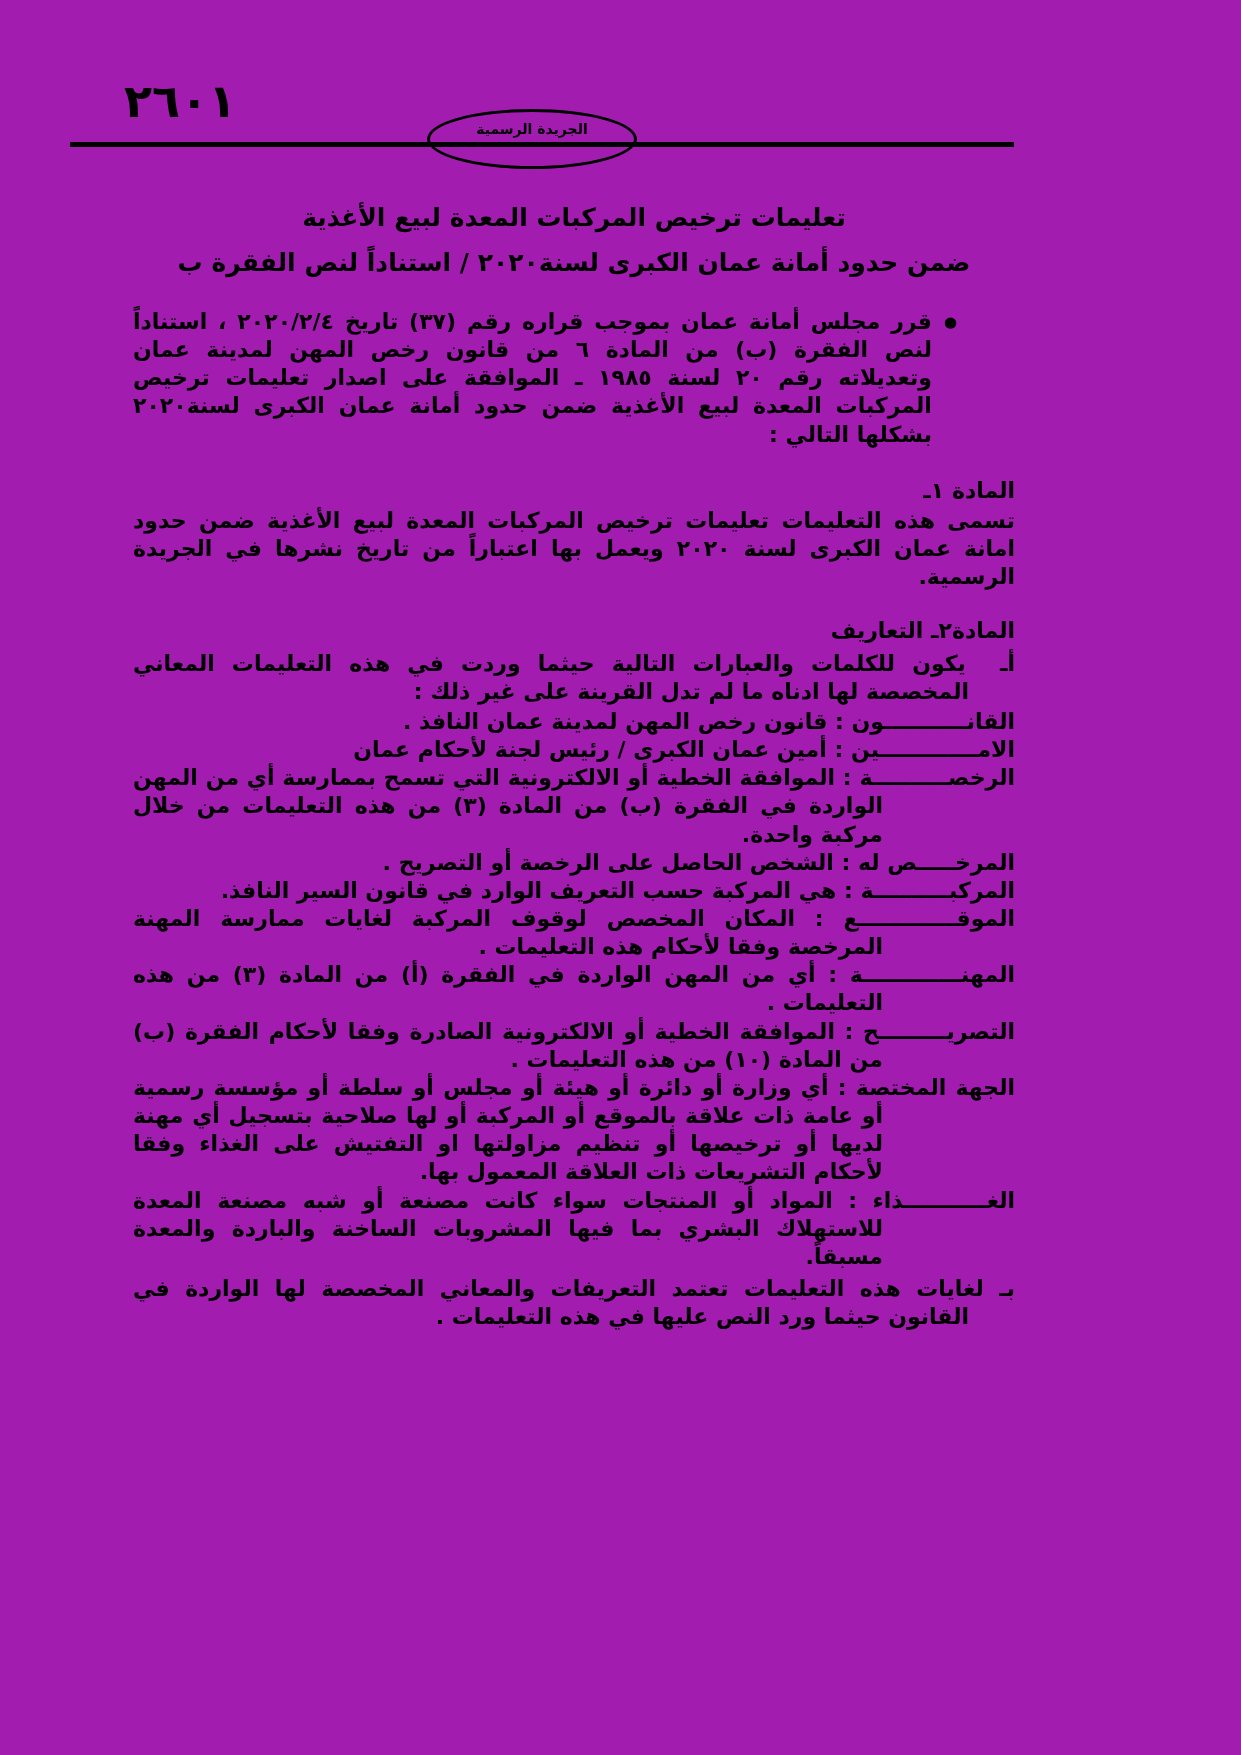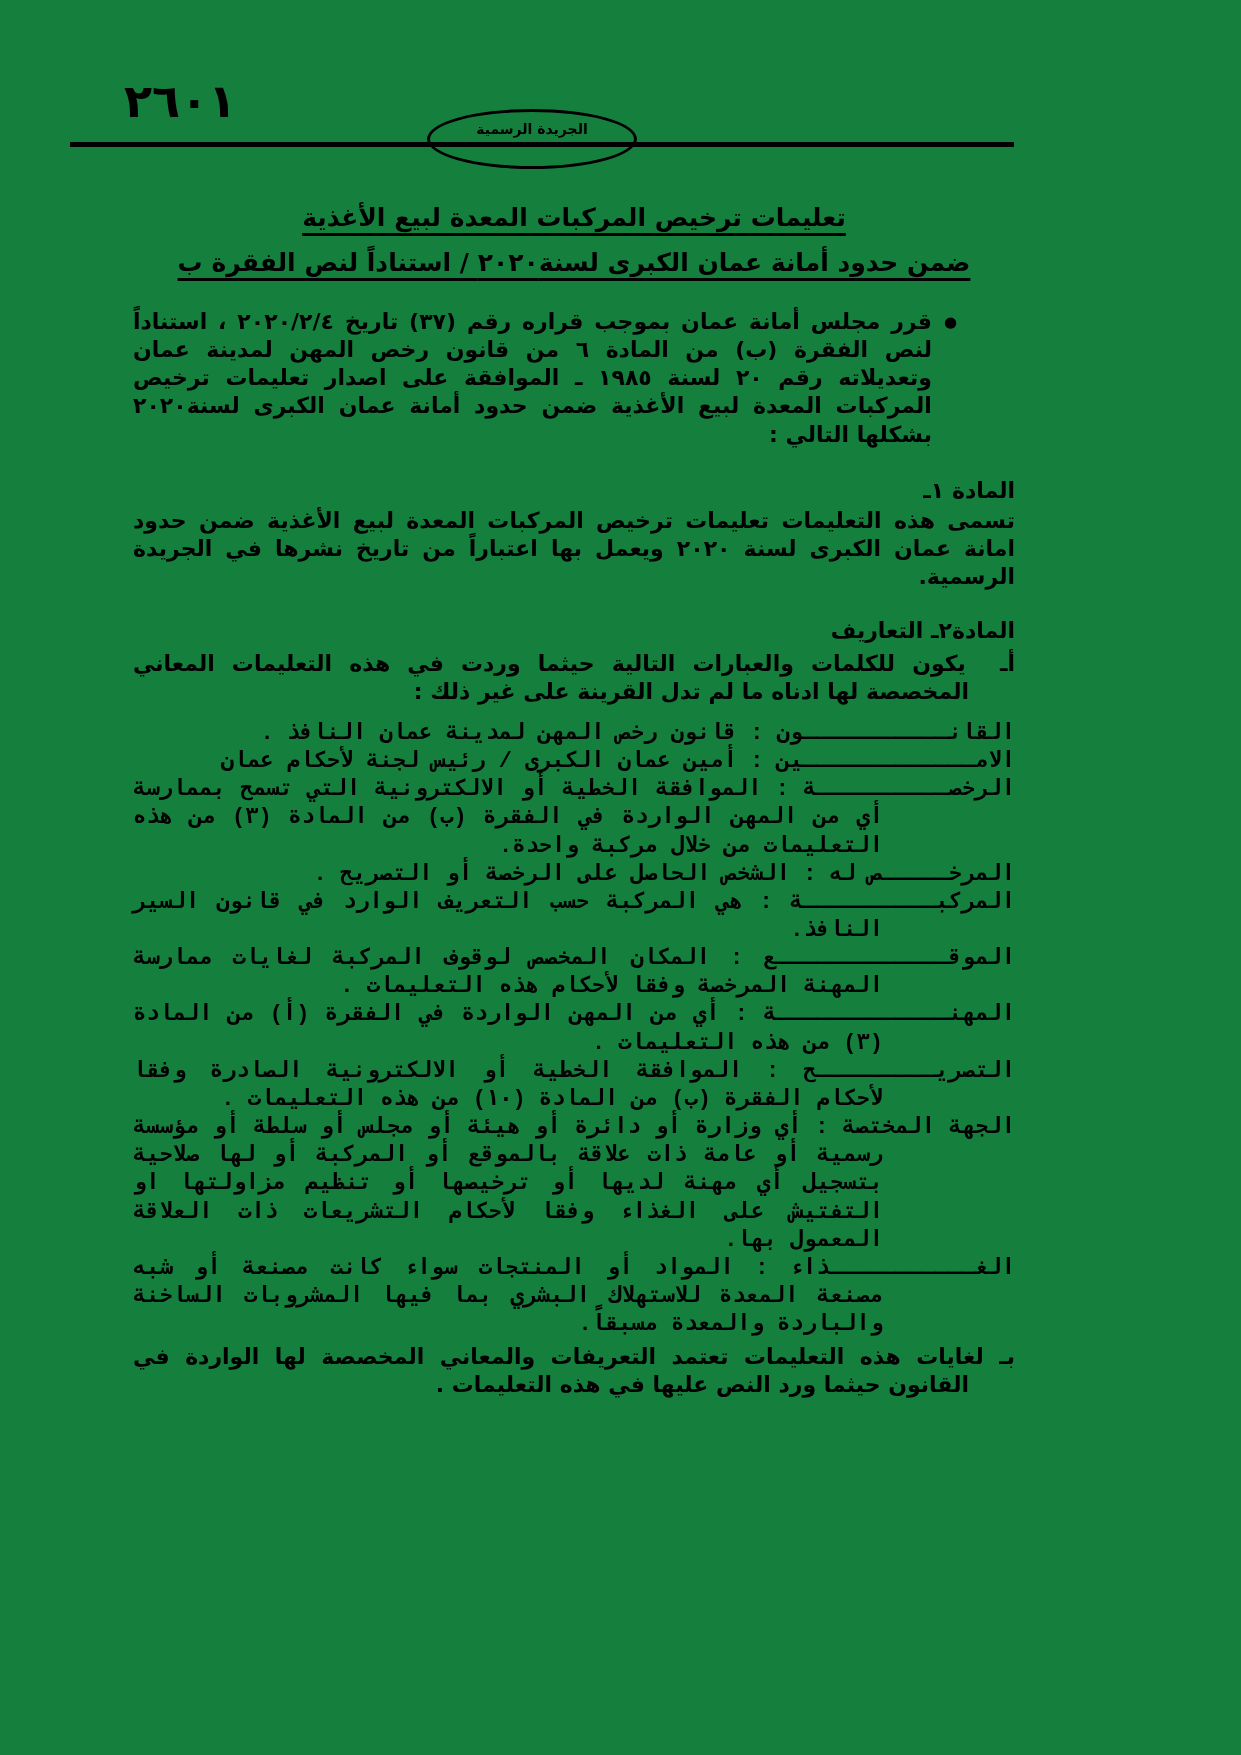--- a/index.html
+++ b/index.html
@@ -1,21 +1,21 @@
 <!DOCTYPE html>
 <html lang="ar" dir="rtl"><head>
 <meta charset="utf-8">
 <style>
   * { margin: 0; padding: 0; box-sizing: border-box; }
   html, body { background: #ffffff; }
   .page {
     position: relative;
     width: 1241px;
     height: 1755px;
-    background: #15803d;
+    background: #a21caf;
     color: #000000;
     font-family: "DejaVu Sans", sans-serif;
     overflow: hidden;
     margin: 0 auto;
   }
   
   .page-number {
     position: absolute;
     top: 74px;
     left: 124px;
@@ -60,21 +60,20 @@
     font-weight: bold;
     line-height: 1.28;
     text-align: justify;
     color: #000000;
   }
   .title-block { text-align: center; margin-bottom: 30px; }
   .title-line {
     font-size: 25px;
     line-height: 30px;
     margin-bottom: 15px;
-    text-decoration: underline;
     text-decoration-thickness: 2.5px;
     text-underline-offset: 7px;
     white-space: nowrap;
   }
   .bullet-para {
     display: flex;
     gap: 12px;
     padding-right: 58px;
     margin-bottom: 28px;
   }
@@ -84,21 +83,21 @@
   .article-body { margin-top: 2px; }
   .clause {
     padding-right: 46px;
     text-indent: -46px;
     margin-top: 4px;
   }
   .def {
     padding-right: 132px;
     text-indent: -132px;
   }
-  .defs { margin-top: 14px; font-family: Liberation Mono, monospace; }
+  .defs { margin-top: 2px; }
 </style>
 </head>
 <body>
 
 <div class="page">
 
   <div class="page-number">٢٦٠١</div>
   <div class="header-rule"></div>
   <div class="gazette-oval">
     <span class="badge-label">الجريدة الرسمية</span>

